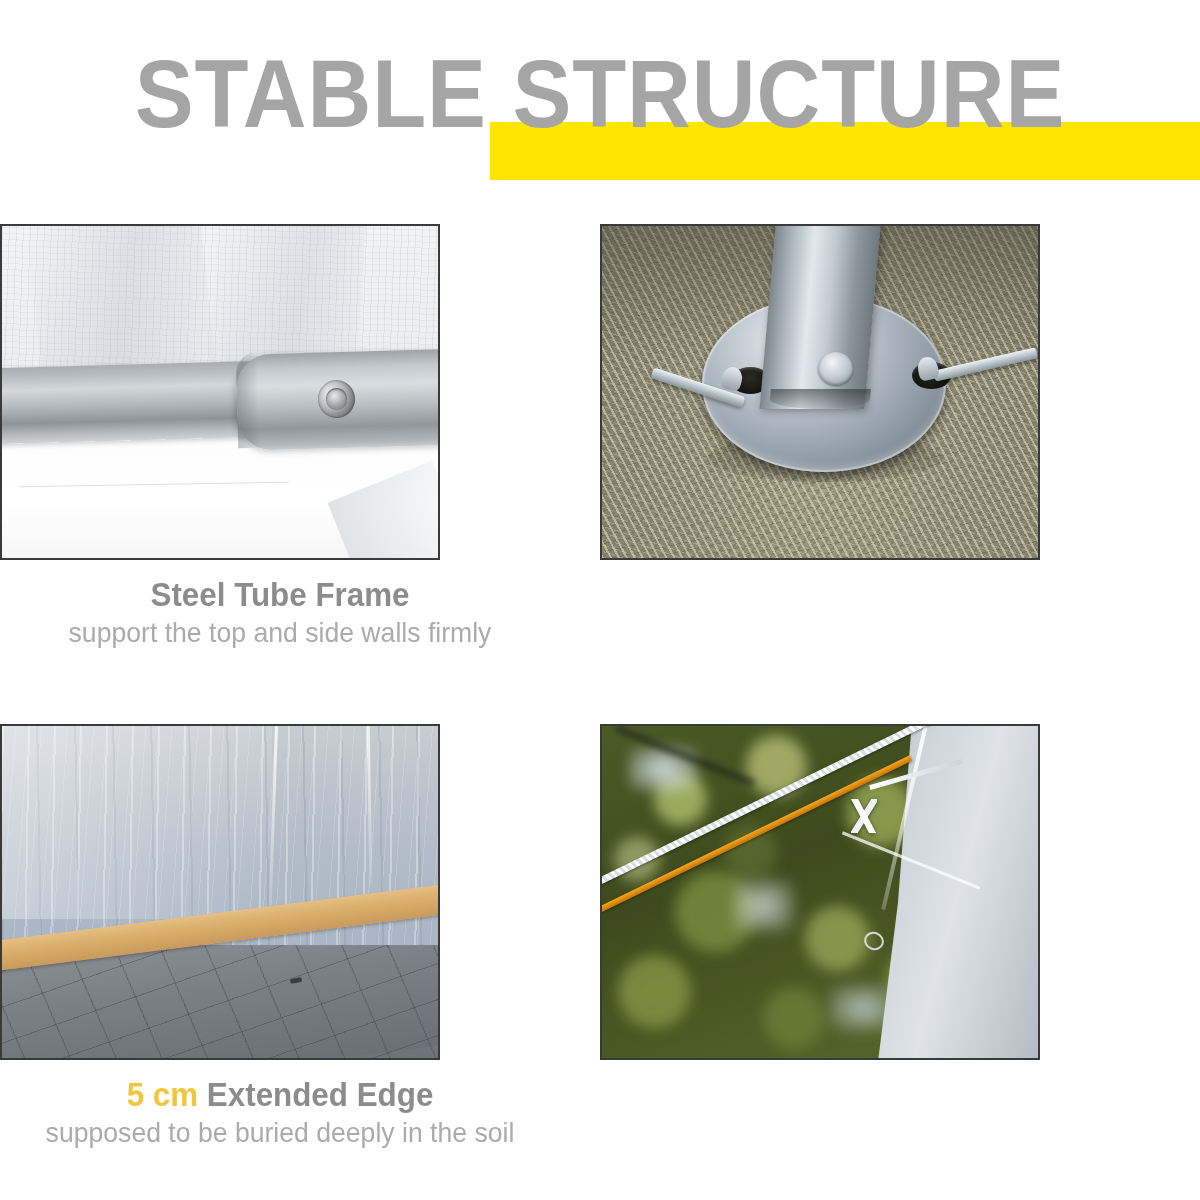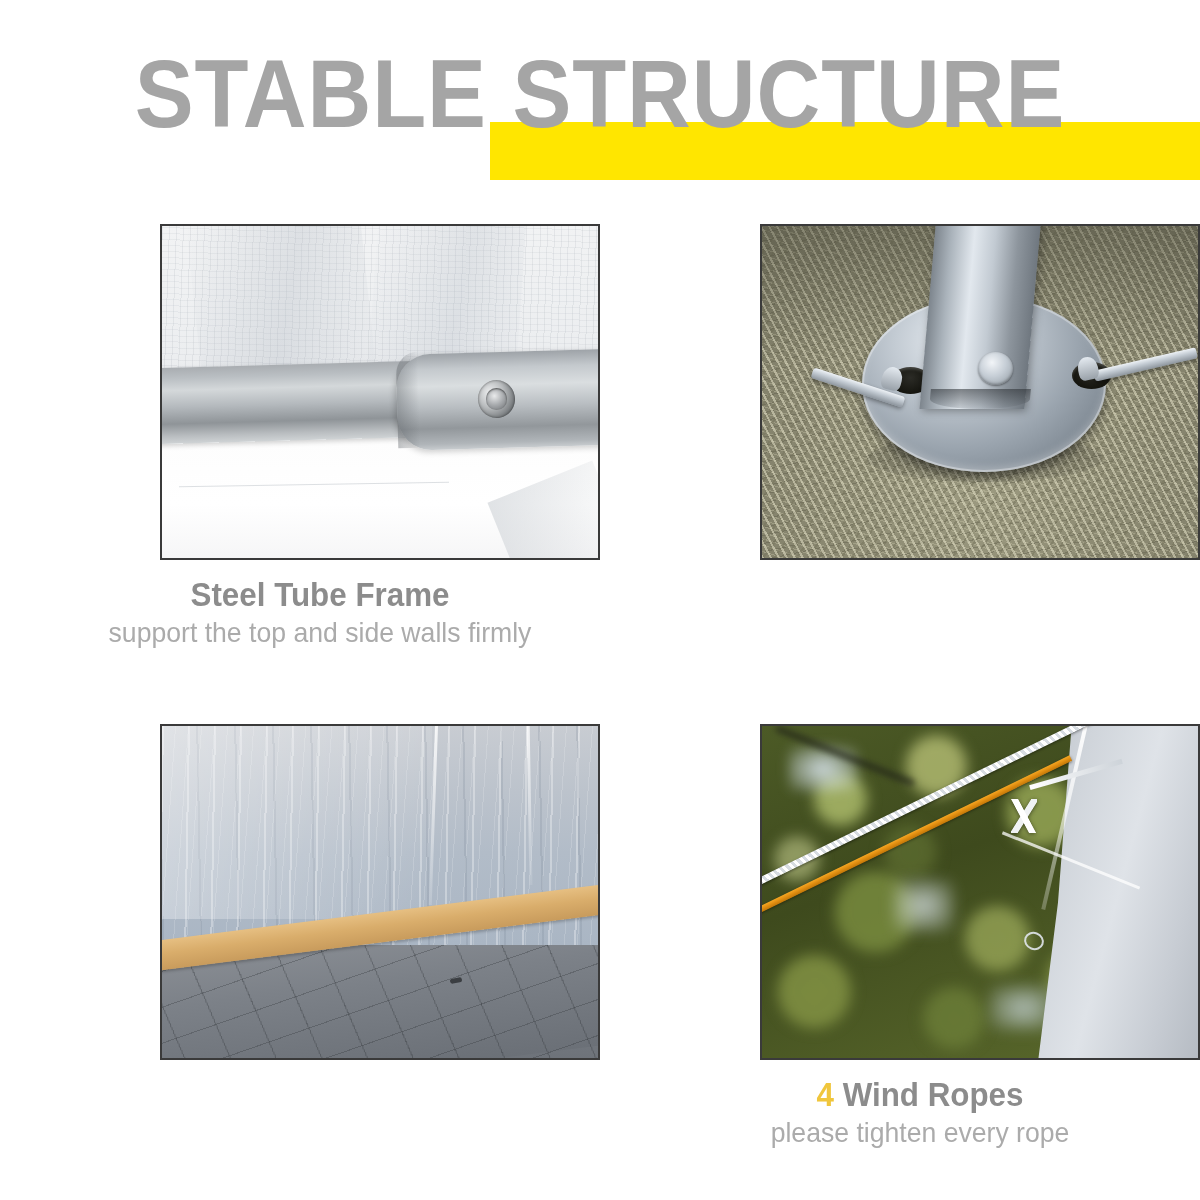--- a/index.html
+++ b/index.html
@@ -54,22 +54,21 @@
     width: 1200px;
     height: 1000px;
     display: grid;
     grid-template-columns: 600px 600px;
     grid-template-rows: 500px 500px;
   }
   .cell {
     position: relative;
     display: flex;
     flex-direction: column;
-    align-items: flex-end;
-    padding-left: 28px;
+    align-items: flex-start;
   }
 
   .photo-frame {
     width: 440px;
     height: 336px;
     margin-top: 24px;
     border: 2px solid #3a3a3a;
     box-sizing: border-box;
     overflow: hidden;
     position: relative;
@@ -566,40 +565,40 @@
       <div class="pavement-cut"></div>
       <div class="paving-lines"></div>
       <div class="paving-speck"></div>
       <div class="tarp-wall"></div>
       <div class="tarp-wrinkles"></div>
       <div class="tarp-sun"></div>
       <div class="tarp-crease-a"></div>
       <div class="tarp-crease-b"></div>
       <div class="tan-strip"></div>
     </div>
+    <div class="caption-block">
+      <div class="caption-title">
+        <span class="accent">5 cm</span>
+        <span>Extended Edge</span>
+      </div>
+      <div class="caption-sub">supposed to be buried deeply in the soil</div>
+    </div>
   </div>
 
   <div class="cell">
     <div class="photo-frame ph-rope">
       <div class="foliage"></div>
       <div class="sky-gap-a"></div>
       <div class="sky-gap-b"></div>
       <div class="sky-gap-c"></div>
       <div class="branch"></div>
       <div class="tarp-corner"></div>
       <div class="tarp-edge-hl"></div>
       <div class="tarp-seam"></div>
       <div class="rope-white"></div>
       <div class="rope-orange"></div>
       <div class="rope-tail"></div>
       <div class="rope-knot"></div>
       <div class="rope-loop"></div>
     </div>
-    <div class="caption-block">
-      <div class="caption-title">
-        <span class="accent">4</span>
-        <span>Wind Ropes</span>
-      </div>
-      <div class="caption-sub">please tighten every rope</div>
-    </div>
   </div>
 
 </div>
 
 </body></html>

